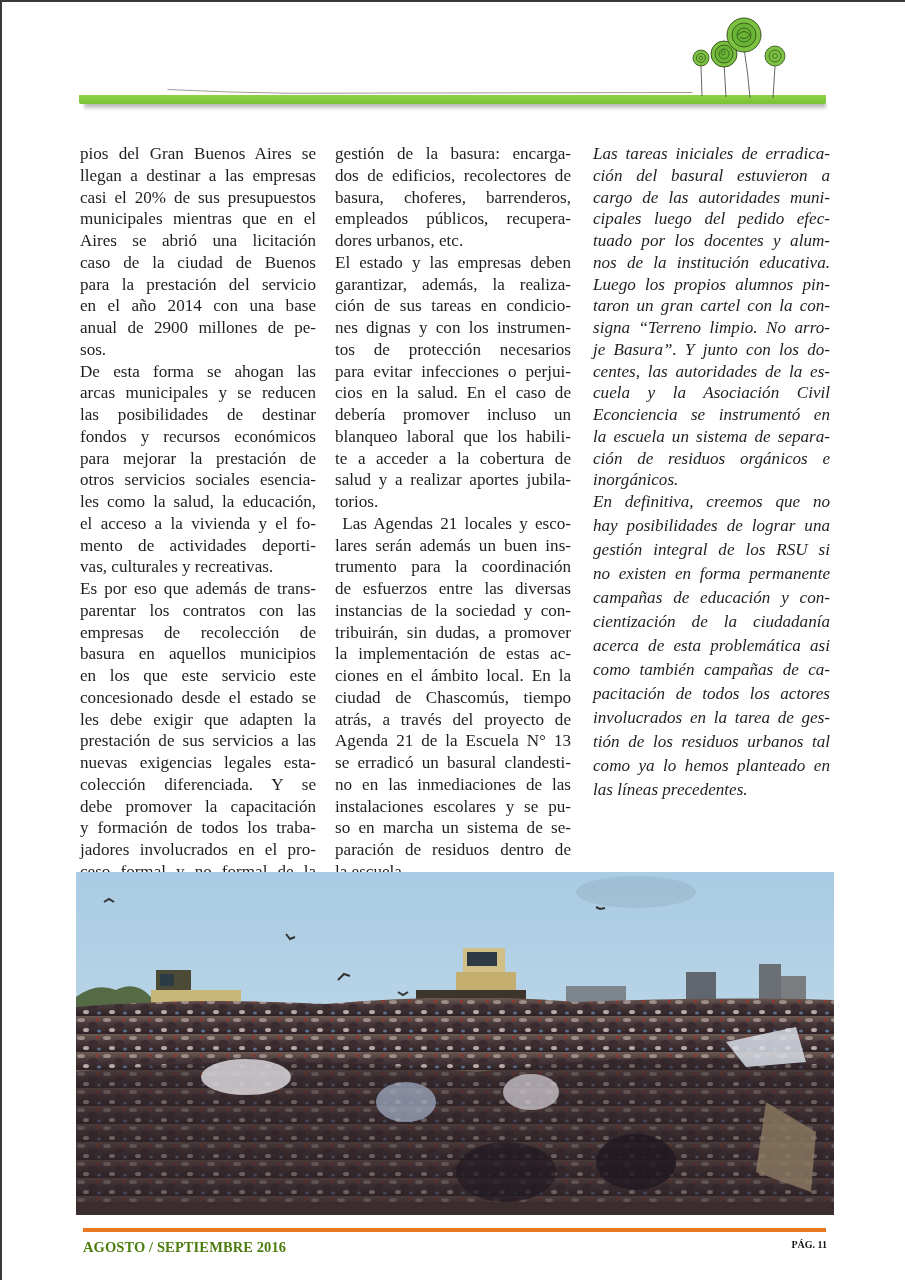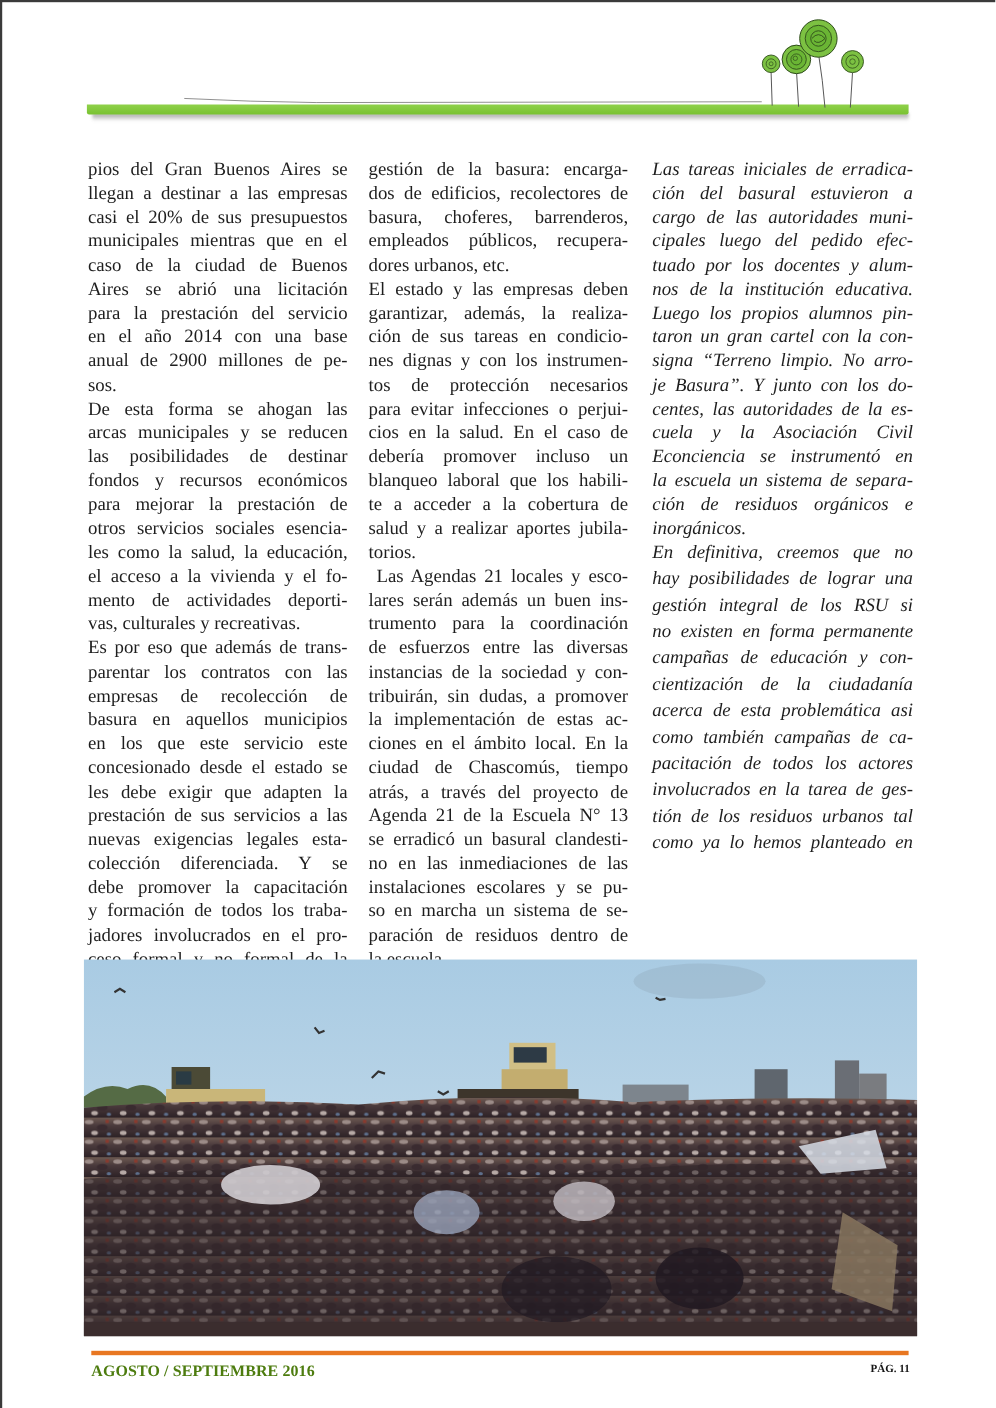--- a/index.html
+++ b/index.html
@@ -70,22 +70,22 @@
     <circle cx="95" cy="48" r="2.5" fill="none" stroke="#2d4a1a" stroke-width="0.6"></circle>
   </svg>
 </div>
 
 <div class="column col-1">
   <div>
     <span class="line">pios del Gran Buenos Aires se</span>
     <span class="line">llegan a destinar a las empresas</span>
     <span class="line">casi el 20% de sus presupuestos</span>
     <span class="line">municipales mientras que en el</span>
+    <span class="line">Aires se abrió una licitación</span>
     <span class="line">caso de la ciudad de Buenos</span>
-    <span class="line">Aires se abrió una licitación</span>
     <span class="line">para la prestación del servicio</span>
     <span class="line">en el año 2014 con una base</span>
     <span class="line">anual de 2900 millones de pe-</span>
     <span class="line last">sos.</span>
   </div>
   <div>
     <span class="line">De esta forma se ahogan las</span>
     <span class="line">arcas municipales y se reducen</span>
     <span class="line">las posibilidades de destinar</span>
     <span class="line">fondos y recursos económicos</span>
@@ -182,20 +182,21 @@
     <span class="line">gestión integral de los RSU si</span>
     <span class="line">no existen en forma permanente</span>
     <span class="line">campañas de educación y con-</span>
     <span class="line">cientización de la ciudadanía</span>
     <span class="line">acerca de esta problemática asi</span>
     <span class="line">como también campañas de ca-</span>
     <span class="line">pacitación de todos los actores</span>
     <span class="line">involucrados en la tarea de ges-</span>
     <span class="line">tión de los residuos urbanos tal</span>
     <span class="line">como ya lo hemos planteado en</span>
+    <span class="line last">las líneas precedentes.</span>
   </div>
 </div>
 
 <div class="photo">
   <svg width="758" height="343" viewBox="0 0 758 343">
     <defs>
       <linearGradient id="sky" x1="0" y1="0" x2="0" y2="1">
         <stop offset="0" stop-color="#a9cbe3"></stop>
         <stop offset="0.8" stop-color="#c7dcea"></stop>
         <stop offset="1" stop-color="#d3dfe6"></stop>

